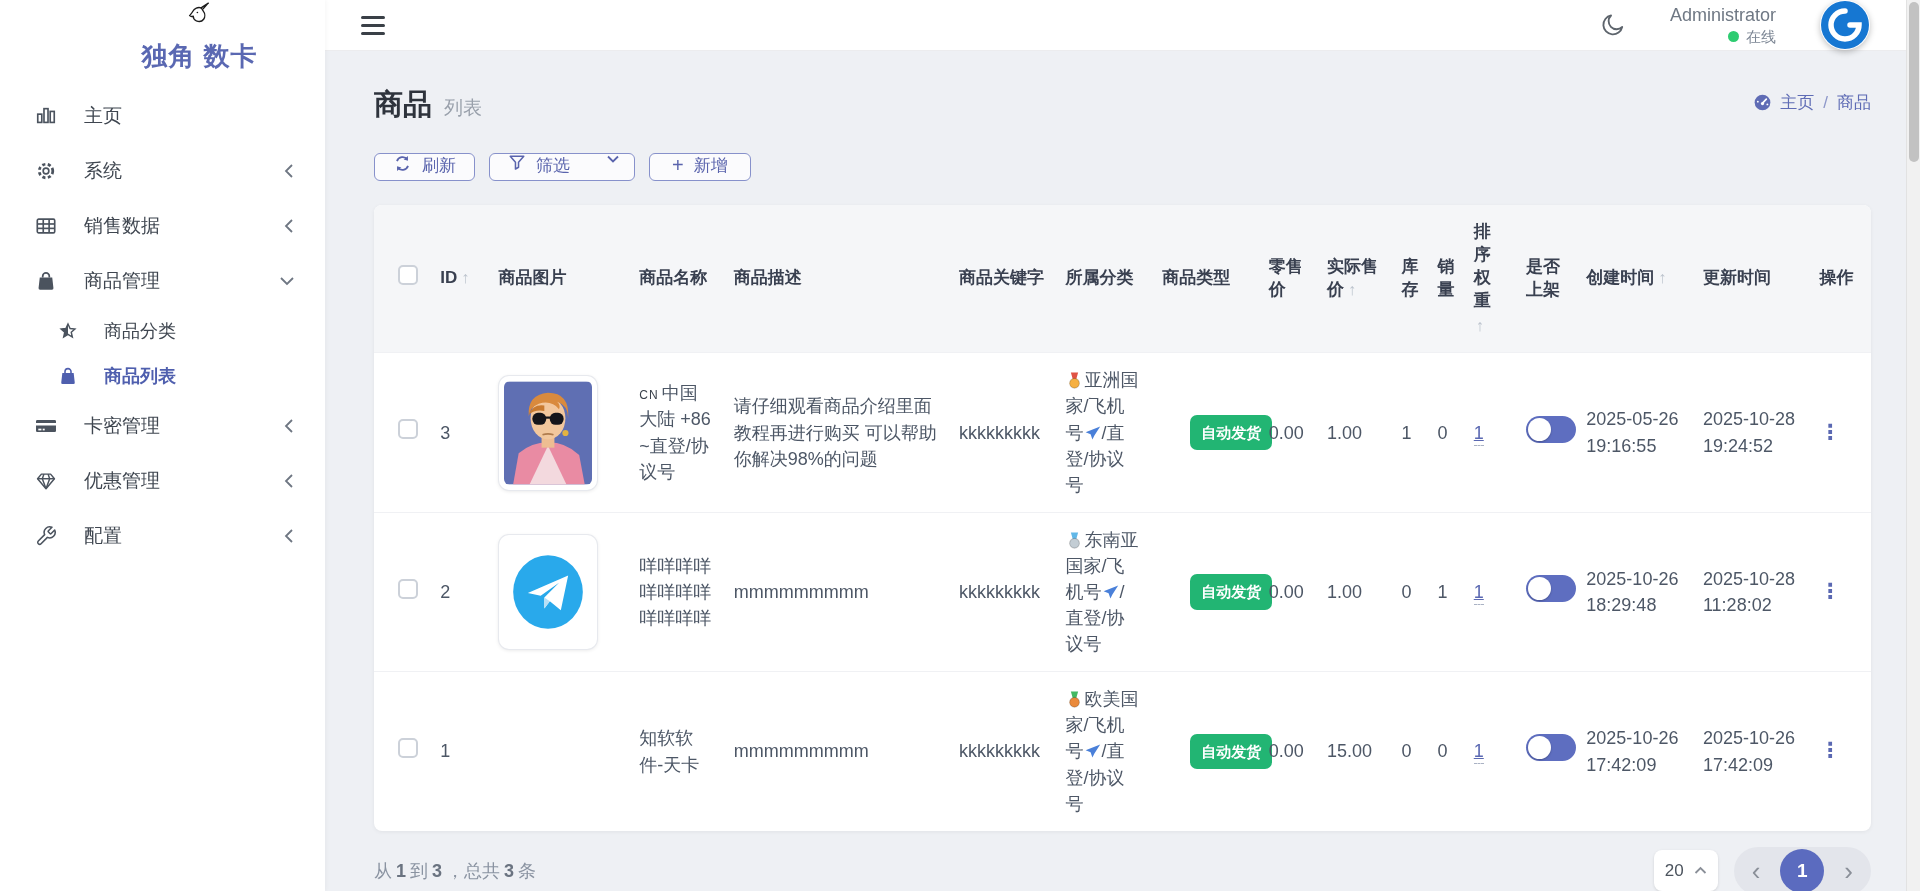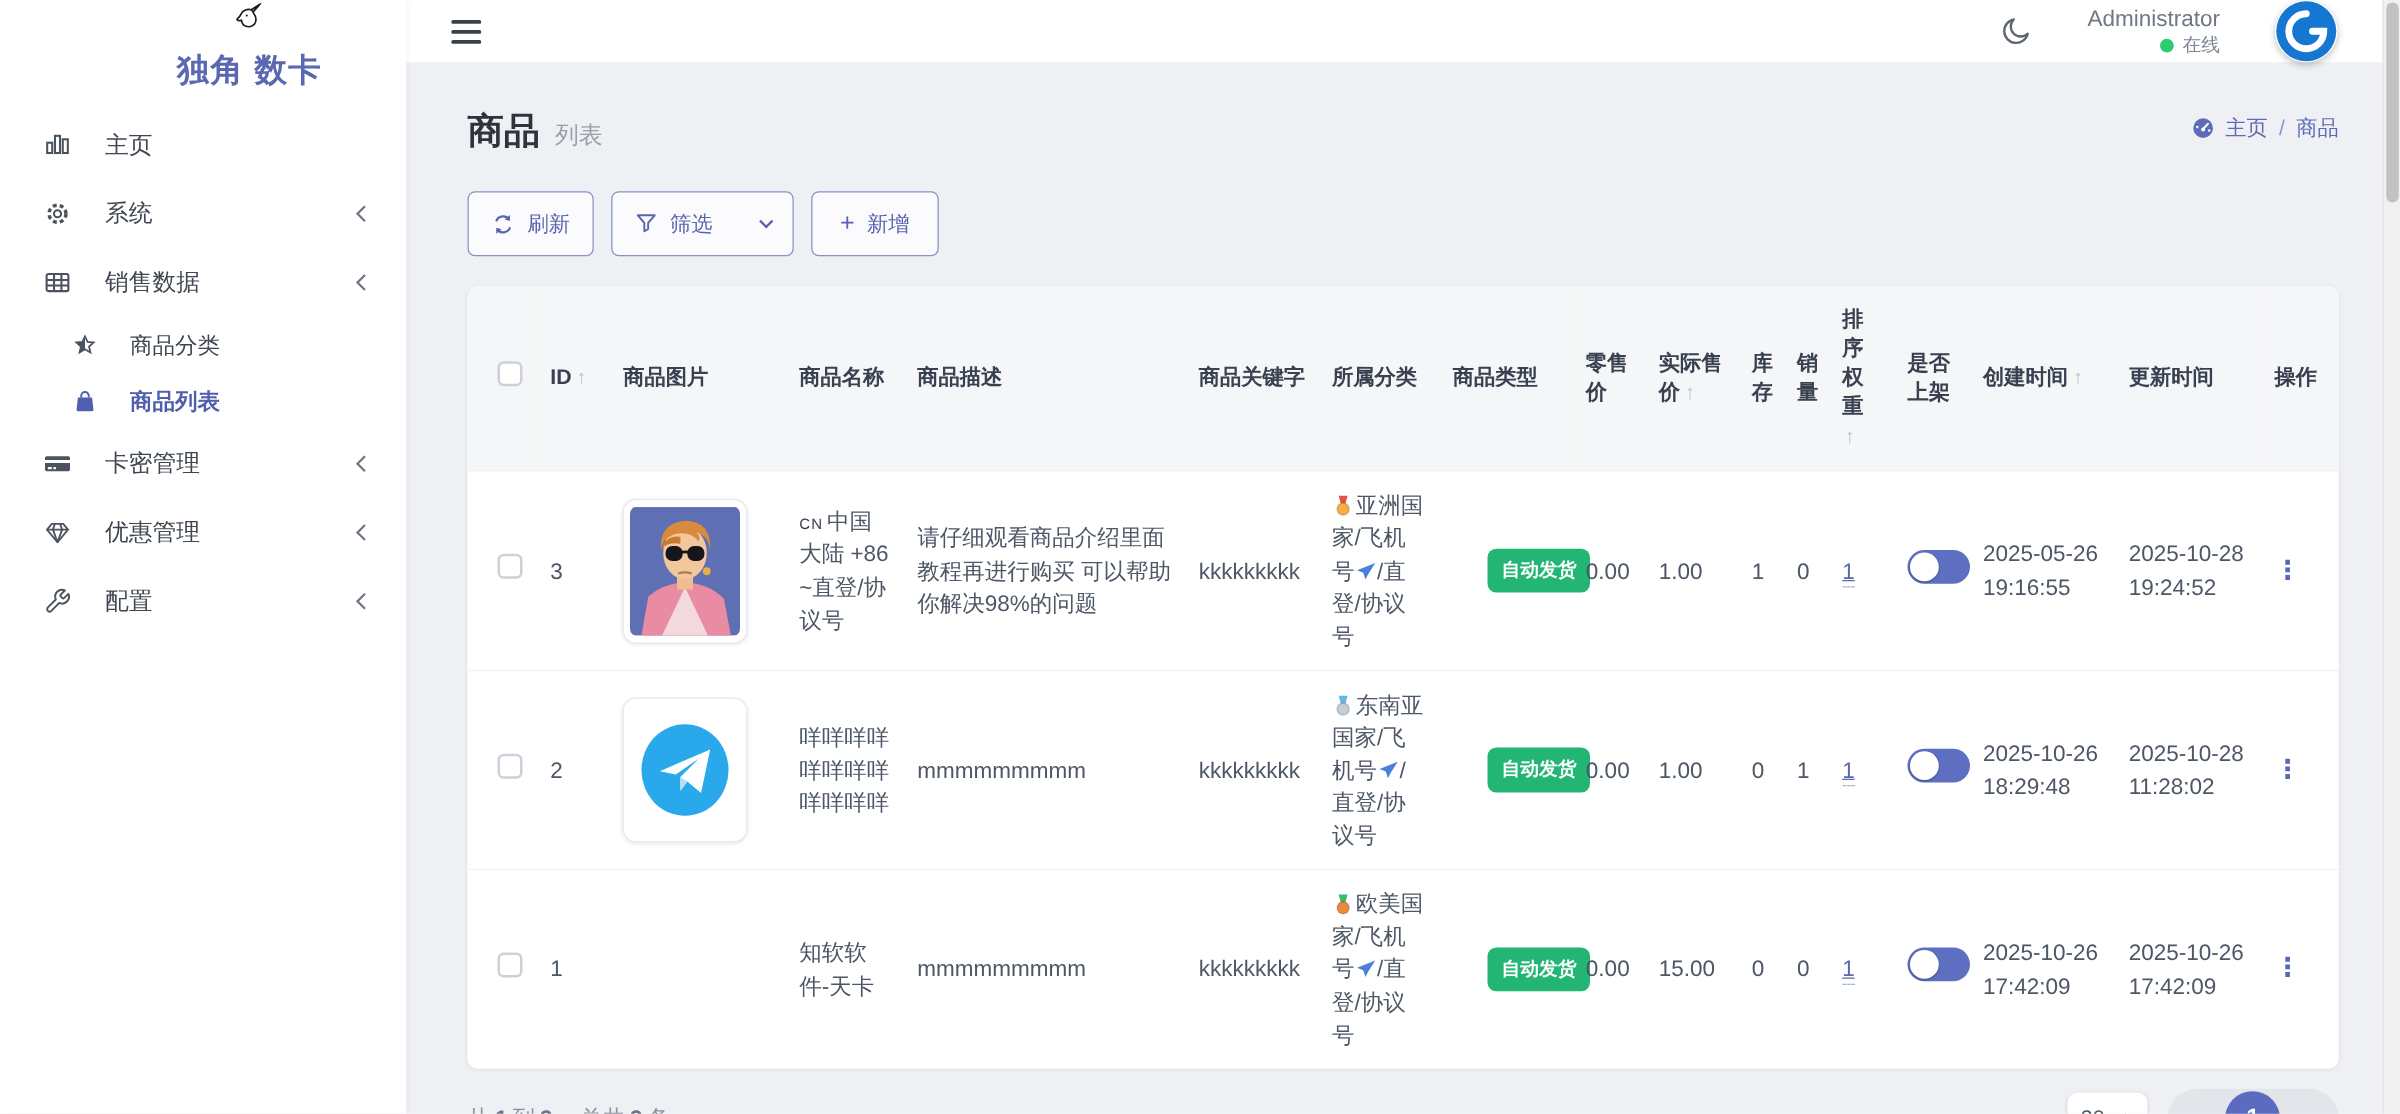--- a/index.html
+++ b/index.html
@@ -37,21 +37,21 @@
   .content { padding:34px 49px 0 49px; flex:1; }
 
   .page-head { display:flex; align-items:flex-start; justify-content:space-between; }
   .page-title { font-size:29px; font-weight:bold; color:#2e333c; }
   .page-subtitle { font-size:19px; font-weight:normal; color:#99a0ab; margin-left:12px; }
   .breadcrumb { display:flex; align-items:center; gap:9px; color:#5f6cb5; font-size:17px; margin-top:6px; }
   .breadcrumb .sep { color:#8d97c9; }
   .crumb-link { cursor:pointer; }
 
   .toolbar { margin-top:28px; display:flex; align-items:center; }
-  .btn { height:52px; border:1px solid #8791cb; border-radius:6px; background:#fbfbfd; color:#5a64ad; font-size:17px; display:inline-flex; align-items:center; gap:10px; padding:0 18px; cursor:pointer; }
+  .btn { height:28px; border:1px solid #8791cb; border-radius:6px; background:#fbfbfd; color:#5a64ad; font-size:17px; display:inline-flex; gap:10px; padding:0 18px; cursor:pointer; }
   .btn + .btn { margin-left:14px; }
   .btn .bicon { display:flex; }
   .btn-filter { padding-right:14px; }
   .btn-filter .chev-d { margin-left:26px; display:flex; }
   .btn-new { margin-left:auto; padding:0 22px; }
 
   
   .card { margin-top:24px; background:#fff; border-radius:8px; box-shadow:0 1px 4px rgba(0,0,0,.06); overflow:hidden; }
   table { width:100%; border-collapse:collapse; table-layout:fixed; }
   thead tr { background:#f5f6f8; }
@@ -140,20 +140,34 @@
               <line x1="9" y1="4.5" x2="9" y2="19.5"></line>
               <line x1="15.4" y1="4.5" x2="15.4" y2="19.5"></line>
               <line x1="2.5" y1="9.8" x2="21.5" y2="9.8"></line>
               <line x1="2.5" y1="14.6" x2="21.5" y2="14.6"></line>
             </svg>
         </span>
         <span>销售数据</span>
         <span class="chev">
             <svg width="12" height="16" viewBox="0 0 12 16" fill="none" stroke="currentColor" stroke-width="1.8">
               <polyline points="9 2 3 8 9 14"></polyline>
+            </svg>
+          </span>
+      </div>
+      <div class="nav-item">
+        <span class="nicon">
+          <svg width="22" height="22" viewBox="0 0 24 24">
+              <path fill="currentColor" d="M5.2 8.3 h13.6 l1.3 11.4 a1.6 1.6 0 0 1 -1.6 1.8 H5.5 a1.6 1.6 0 0 1 -1.6 -1.8 Z"></path>
+              <path fill="none" stroke="currentColor" stroke-width="1.9" d="M8.4 8.3 v-1.6 a3.6 3.6 0 0 1 7.2 0 v1.6"></path>
+            </svg>
+        </span>
+        <span>商品管理</span>
+        <span class="chev">
+            <svg width="16" height="12" viewBox="0 0 16 12" fill="none" stroke="currentColor" stroke-width="1.8">
+              <polyline points="2 3 8 9 14 3"></polyline>
             </svg>
           </span>
       </div>
       <div class="nav-sub">
         <div class="nav-item">
           <span class="nicon">
             <svg width="20" height="20" viewBox="0 0 24 24" fill="none" stroke="currentColor" stroke-width="1.7">
                 <path d="M12 3.6 L14.5 9 L20.3 9.6 L15.9 13.5 L17.2 19.2 L12 16.1 L6.8 19.2 L8.1 13.5 L3.7 9.6 L9.5 9 Z"></path>
                 <path d="M12 3.6 L12 16.1 L6.8 19.2 L8.1 13.5 L3.7 9.6 L9.5 9 Z" fill="currentColor" stroke="none"></path>
               </svg>

